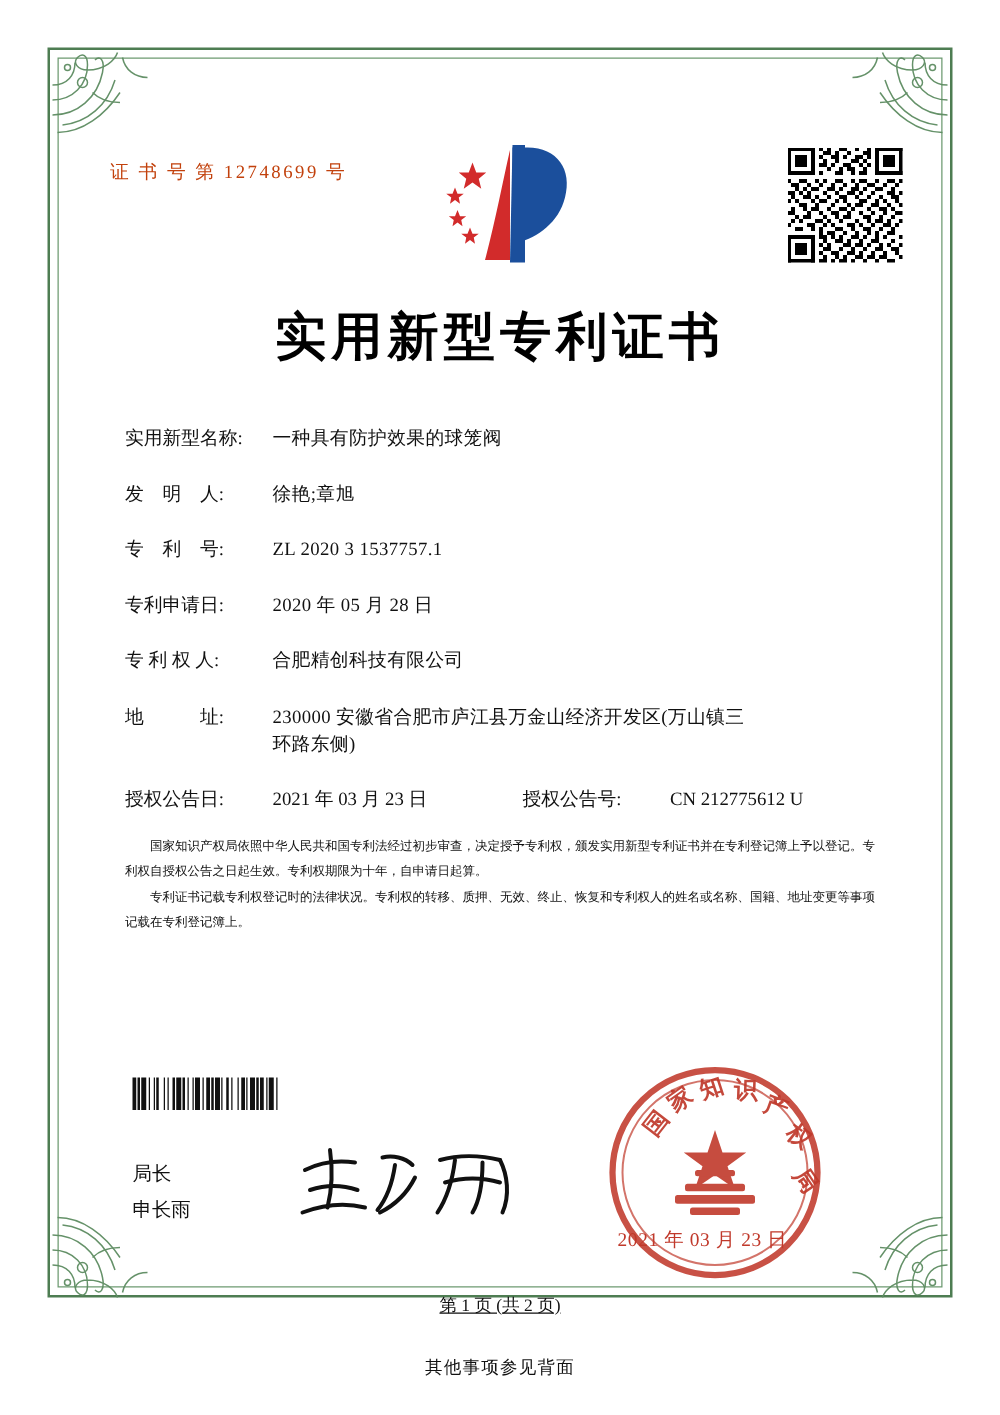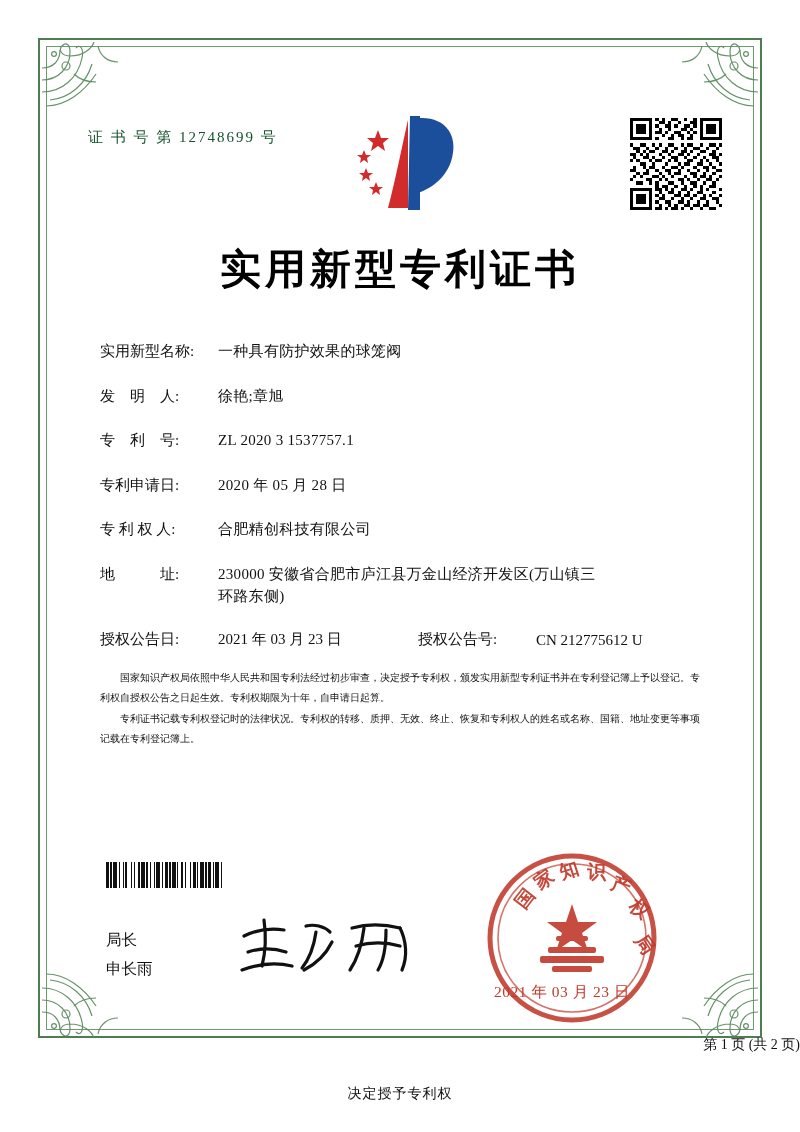--- a/index.html
+++ b/index.html
@@ -51,21 +51,21 @@
   .corner.bl { left: 40px;  bottom: 92px; transform: scaleY(-1); }
   .corner.br { right: 40px; bottom: 92px; transform: scale(-1,-1); }
 
   
   .cert-no {
     position: absolute;
     left: 88px;
     top: 128px;
     font-size: 15px;
     letter-spacing: 2px;
-    color: #14532d;
+    color: #c2410c;
     font-family: "Liberation Serif", "DejaVu Serif", serif;
   }
   .logo {
     position: absolute;
     left: 352px;
     top: 112px;
     width: 110px;
     height: 104px;
   }
   .qr {
@@ -203,23 +203,24 @@
     color: #c0392b;
     letter-spacing: 0.5px;
     z-index: 5;
   }
 
   
   .page-num {
     position: absolute;
     left: 0; right: 0;
     top: 1036px;
-    text-align: right;
+    text-align: center;
     font-size: 14px;
     color: #111;
+    text-decoration: underline;
   }
   .footer-note {
     position: absolute;
     left: 0; right: 0;
     top: 1085px;
     text-align: center;
     font-size: 14px;
     color: #111;
     letter-spacing: 1px;
   }
@@ -693,15 +694,15 @@
         <text transform="translate(105,30) rotate(2)">识</text>
         <text transform="translate(128,40) rotate(20)">产</text>
         <text transform="translate(146,60) rotate(38)">权</text>
         <text transform="translate(152,92) rotate(56)">局</text>
       </g>
     </svg>
   </div>
   <div class="seal-date">2021 年 03 月 23 日</div>
 
   <div class="page-num">第 1 页 (共 2 页)</div>
-  <div class="footer-note">决定授予专利权</div>
+  <div class="footer-note">其他事项参见背面</div>
 
 </div>
 
 </body></html>

